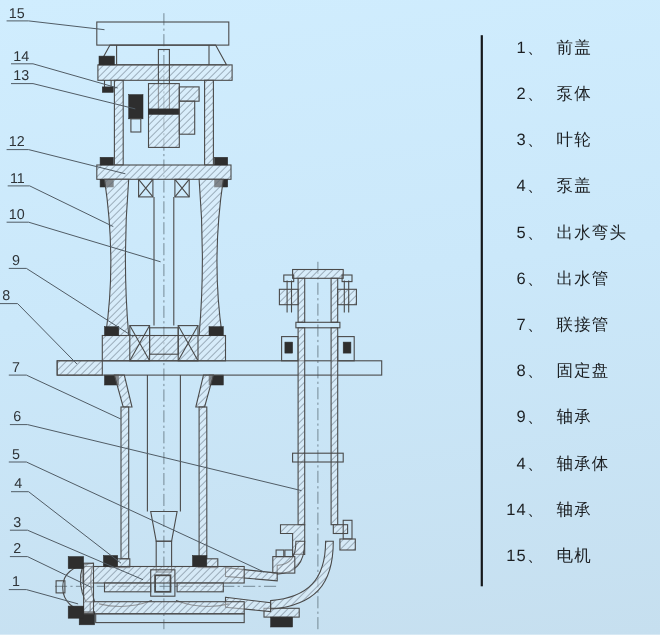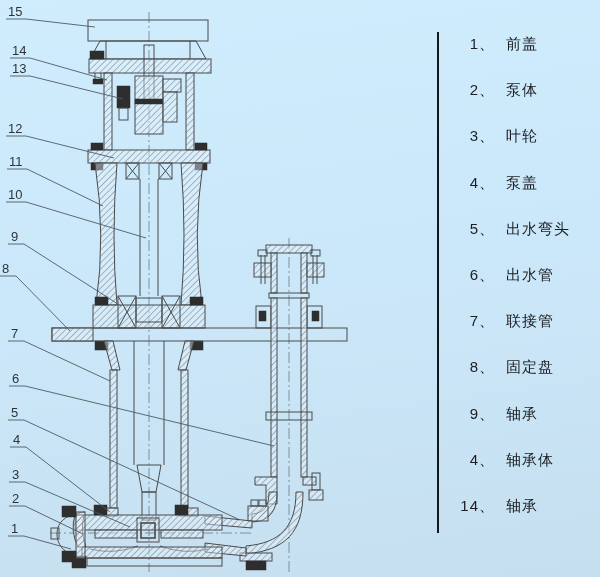--- a/index.html
+++ b/index.html
@@ -282,15 +282,19 @@
         <span class="lab">轴承体</span>
       </div>
 
       <div class="legend-row">
         <span class="no">14、</span>
         <span class="lab">轴承</span>
       </div>
 
 
 
+      <div class="legend-row">
+        <span class="no">15、</span>
+        <span class="lab">电机</span>
+      </div>
     </div>
 
 </div>
 
 </body></html>

